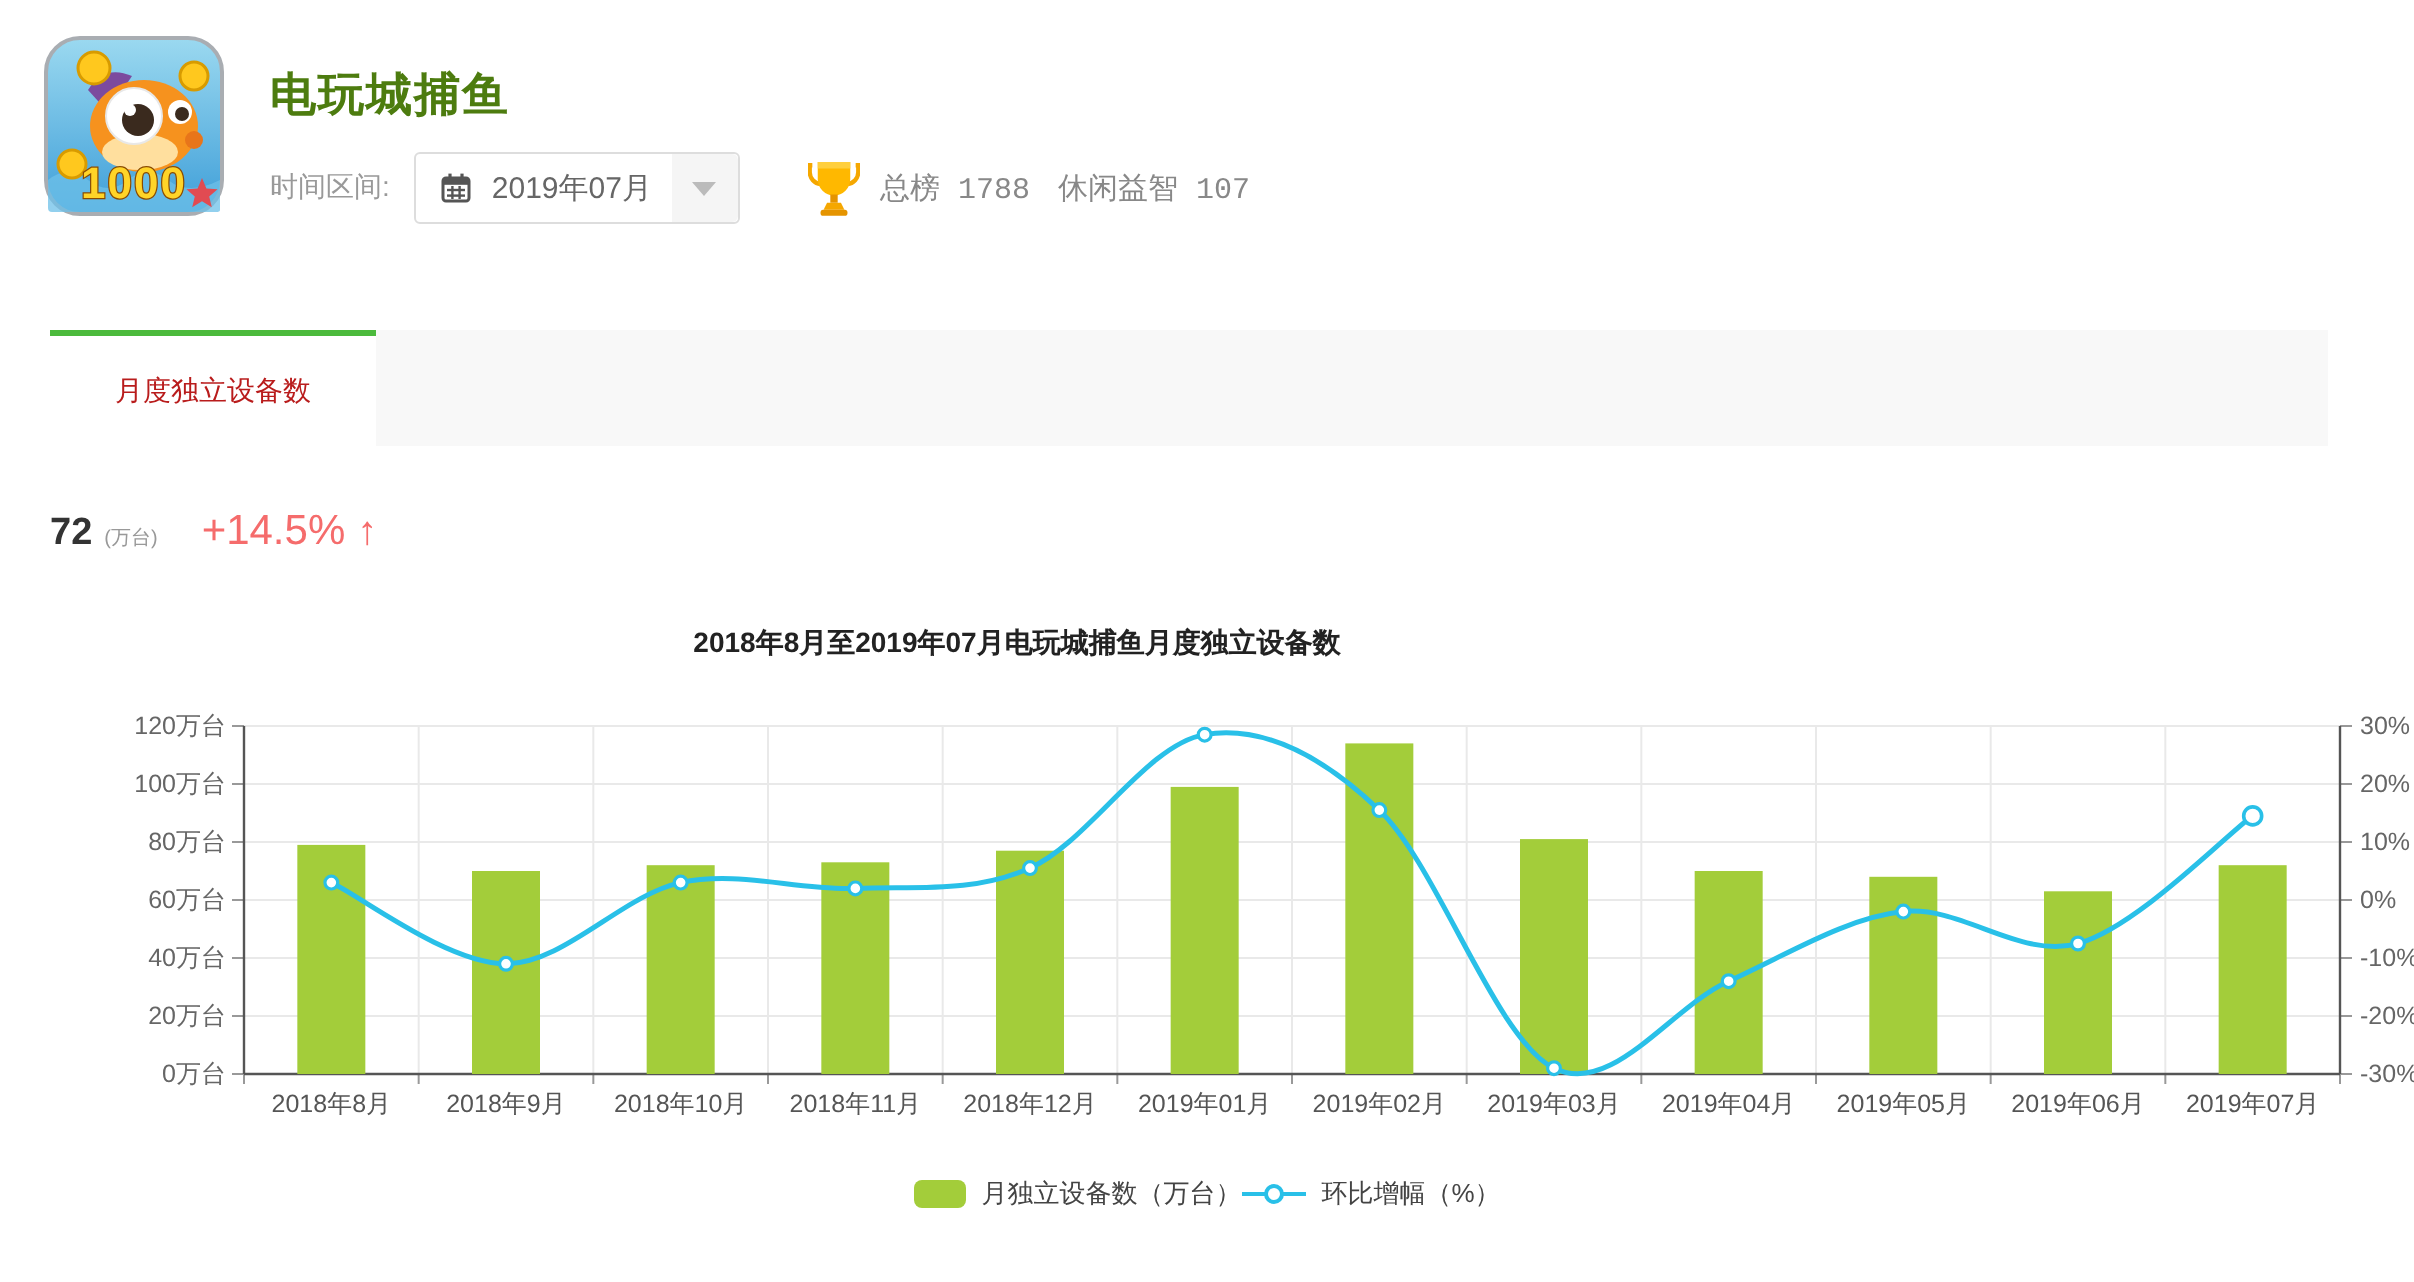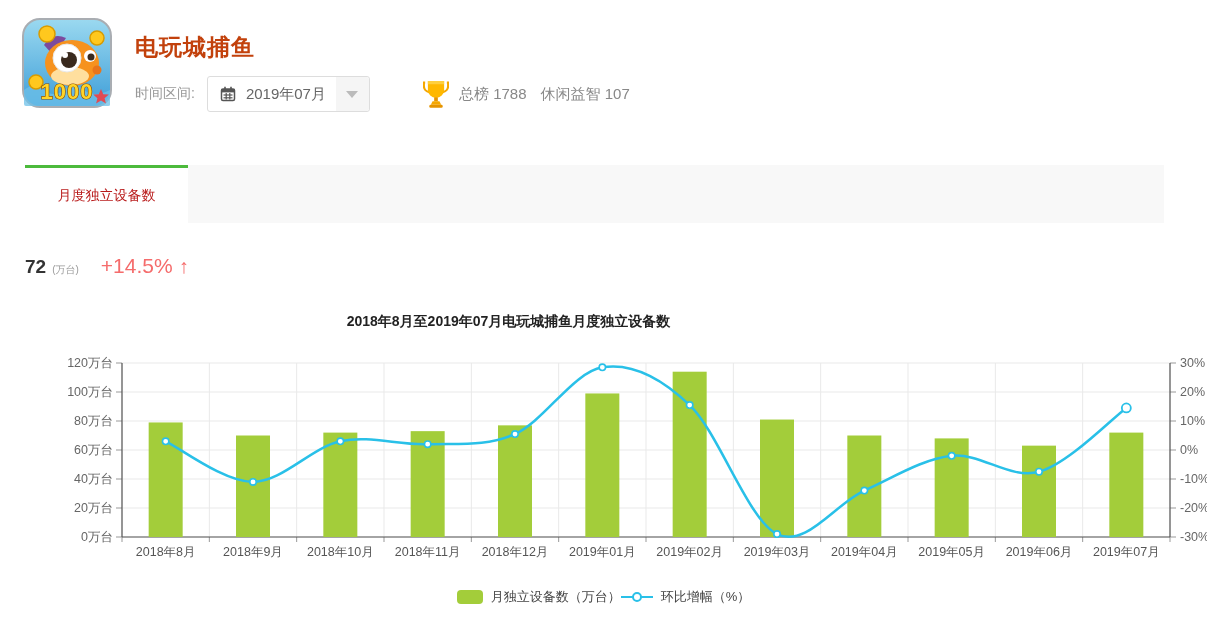--- a/index.html
+++ b/index.html
@@ -8,36 +8,36 @@
     width: 1207px; height: 641px;
     position: relative;
     font-family: "Liberation Sans", "DejaVu Sans", sans-serif;
     color: #333;
     overflow: hidden;
   }
   .abs { position: absolute; }
 
   
   .app-icon { left: 22px; top: 18px; width: 90px; height: 90px; }
-  .app-title { left: 135px; top: 32px; font-size: 23px; font-weight: bold; color: #c2410c; letter-spacing: 1px; }
+  .app-title { left: 135px; top: 32px; font-size: 23px; font-weight: bold; color: #4d7c0f; letter-spacing: 1px; }
   .ctrl-row { left: 135px; top: 76px; height: 36px; display: flex; align-items: center; }
   .time-label { color: #999; font-size: 14px; margin-right: 12px; }
   .time-select {
     width: 163px; height: 36px; border: 1px solid #ddd; border-radius: 3px;
     display: flex; align-items: center; position: relative; background: #fff; cursor: pointer;
   }
   .time-select .cal { margin-left: 12px; display: flex; }
   .time-select .val { margin-left: 10px; font-size: 15px; color: #666; }
   .select-arrow-box {
     position: absolute; right: 0; top: 0; width: 33px; height: 34px;
     background: #f5f5f5; border-radius: 0 3px 3px 0;
     display: flex; align-items: center; justify-content: center;
   }
   .tri-down { width: 0; height: 0; border-left: 6px solid transparent; border-right: 6px solid transparent; border-top: 7px solid #bbb; }
-  .rank-wrap { left: 423px; top: 76px; height: 36px; display: flex; align-items: center; }
+  .rank-wrap { left: 404px; top: 76px; height: 36px; display: flex; align-items: center; font-family: Liberation Mono, monospace; }
   .rank-wrap .trophy { margin-right: 10px; display: flex; }
   .rank-text { font-size: 15px; color: #888; }
   .rank-text span { margin-right: 14px; }
 
   
   .tab-bar-rest { left: 188px; top: 165px; width: 976px; height: 58px; background: #f8f8f8; }
   .tab-active {
     left: 25px; top: 165px; width: 163px; height: 58px; background: #fff;
     border-top: 3px solid #4cba3c;
     display: flex; align-items: center; justify-content: center;

